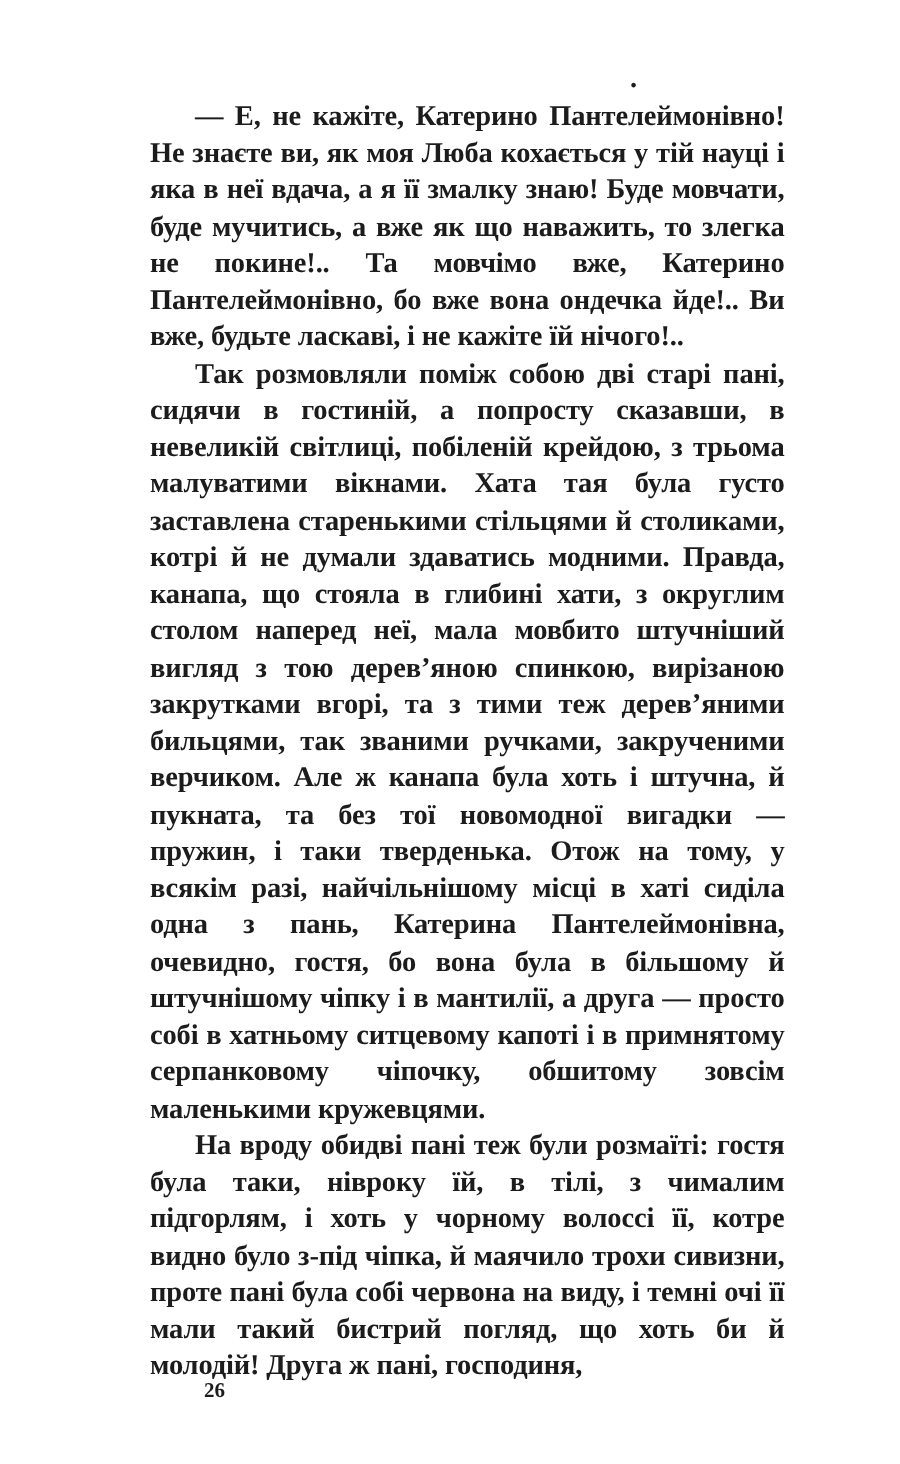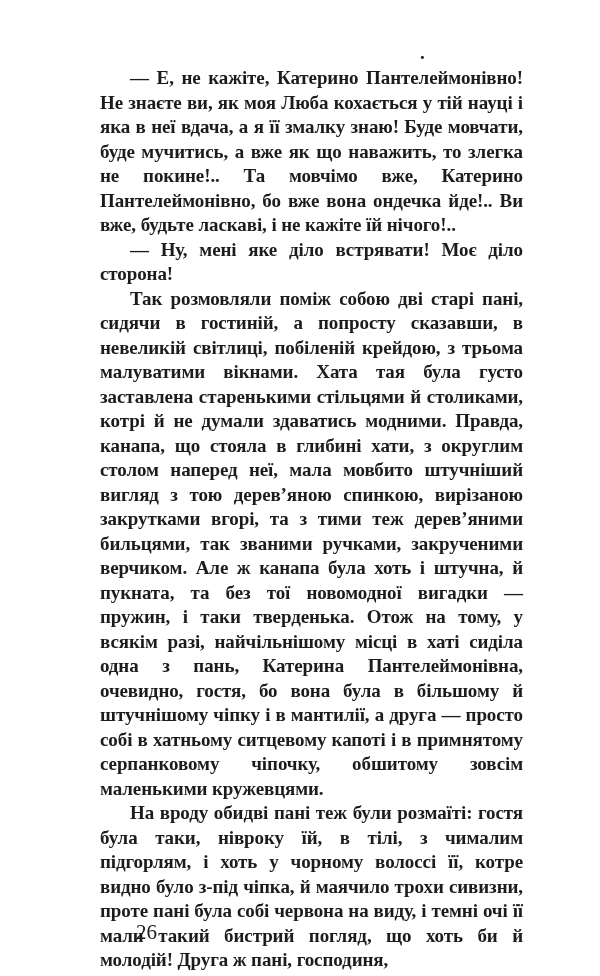--- a/index.html
+++ b/index.html
@@ -37,34 +37,33 @@
     }
     .text-block p {
       margin: 0;
       padding: 0;
       text-indent: 30px;
     }
     .page-number {
       position: absolute;
       left: 136px;
       top: 920px;
-      font-size: 21px;
-      font-weight: 400;
+      font-size: 14px;
+      font-weight: 700;
       color: #1c1c1c;
     }
   </style>
 </head>
 <body>
 
 <div class="page">
 
   <span class="stray-mark">.</span>
 
   <div class="text-block">
     <p>— Е, не кажіте, Катерино Пантелеймонівно! Не знаєте ви, як моя Люба кохається у тій науці і яка в неї вдача, а я її змалку знаю! Буде мовчати, буде мучитись, а вже як що наважить, то злегка не покине!.. Та мовчімо вже, Катерино Пантелеймонівно, бо вже вона ондечка йде!.. Ви вже, будьте ласкаві, і не кажіте їй нічого!..</p>
-    <p>— Ну, мені яке діло встрявати! Моє діло сторона!</p>
     <p>Так розмовляли поміж собою дві старі пані, сидячи в гостиній, а попросту сказавши, в невеликій світлиці, побіленій крейдою, з трьома малуватими вікнами. Хата тая була густо заставлена старенькими стільцями й столиками, котрі й не думали здаватись модними. Правда, канапа, що стояла в глибині хати, з округлим столом наперед неї, мала мовбито штучніший вигляд з тою дерев’яною спинкою, вирізаною закрутками вгорі, та з тими теж дерев’яними бильцями, так званими ручками, закрученими верчиком. Але ж канапа була хоть і штучна, й пукната, та без тої новомодної вигадки — пружин, і таки тверденька. Отож на тому, у всякім разі, найчільнішому місці в хаті сиділа одна з пань, Катерина Пантелеймонівна, очевидно, гостя, бо вона була в більшому й штучнішому чіпку і в мантилії, а друга — просто собі в хатньому ситцевому капоті і в примнятому серпанковому чіпочку, обшитому зовсім маленькими кружевцями.</p>
     <p>На вроду обидві пані теж були розмаїті: гостя була таки, нівроку їй, в тілі, з чималим підгорлям, і хоть у чорному волоссі її, котре видно було з-під чіпка, й маячило трохи сивизни, проте пані була собі червона на виду, і темні очі її мали такий бистрий погляд, що хоть би й молодій! Друга ж пані, господиня,</p>
   </div>
 
   <div class="page-number">26</div>
 
 </div>
 
 </body></html>

